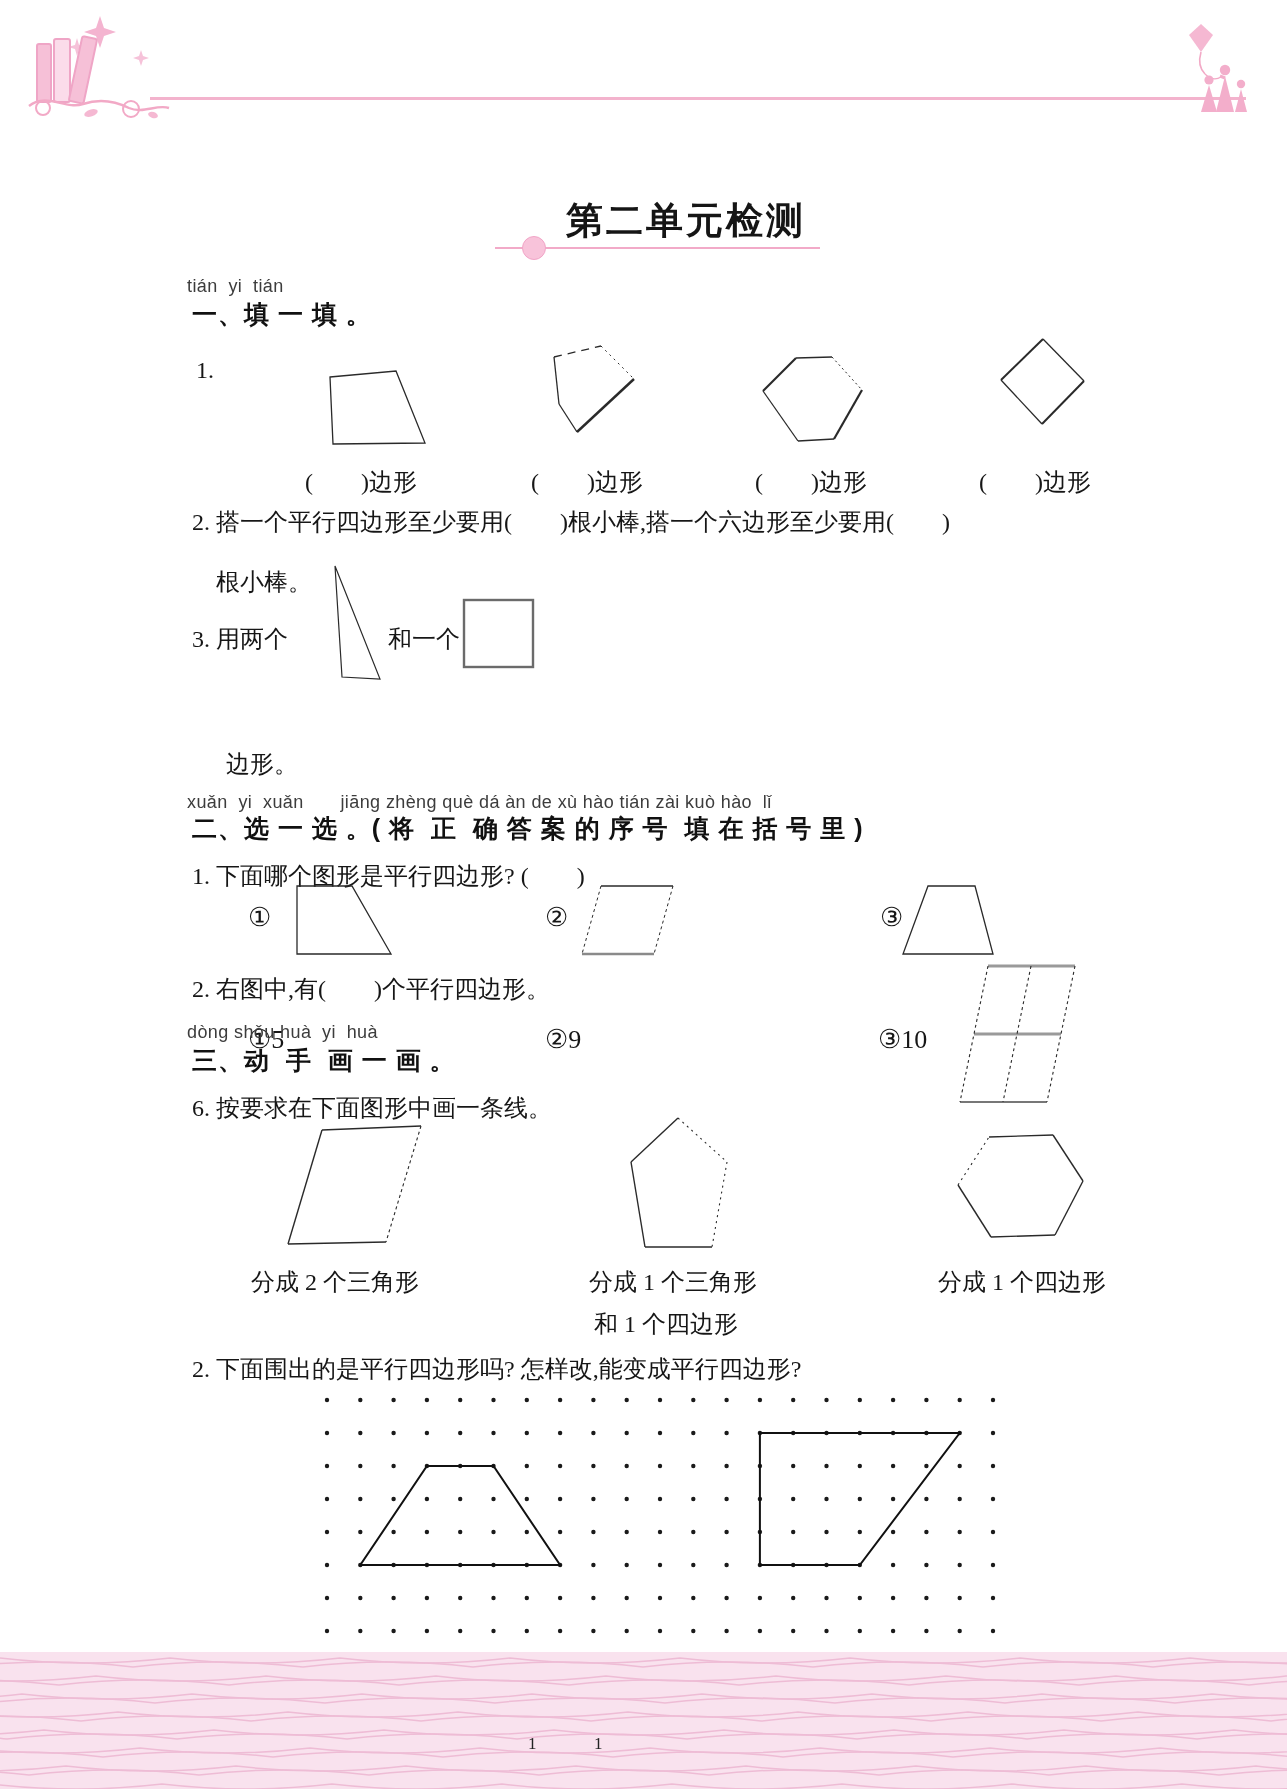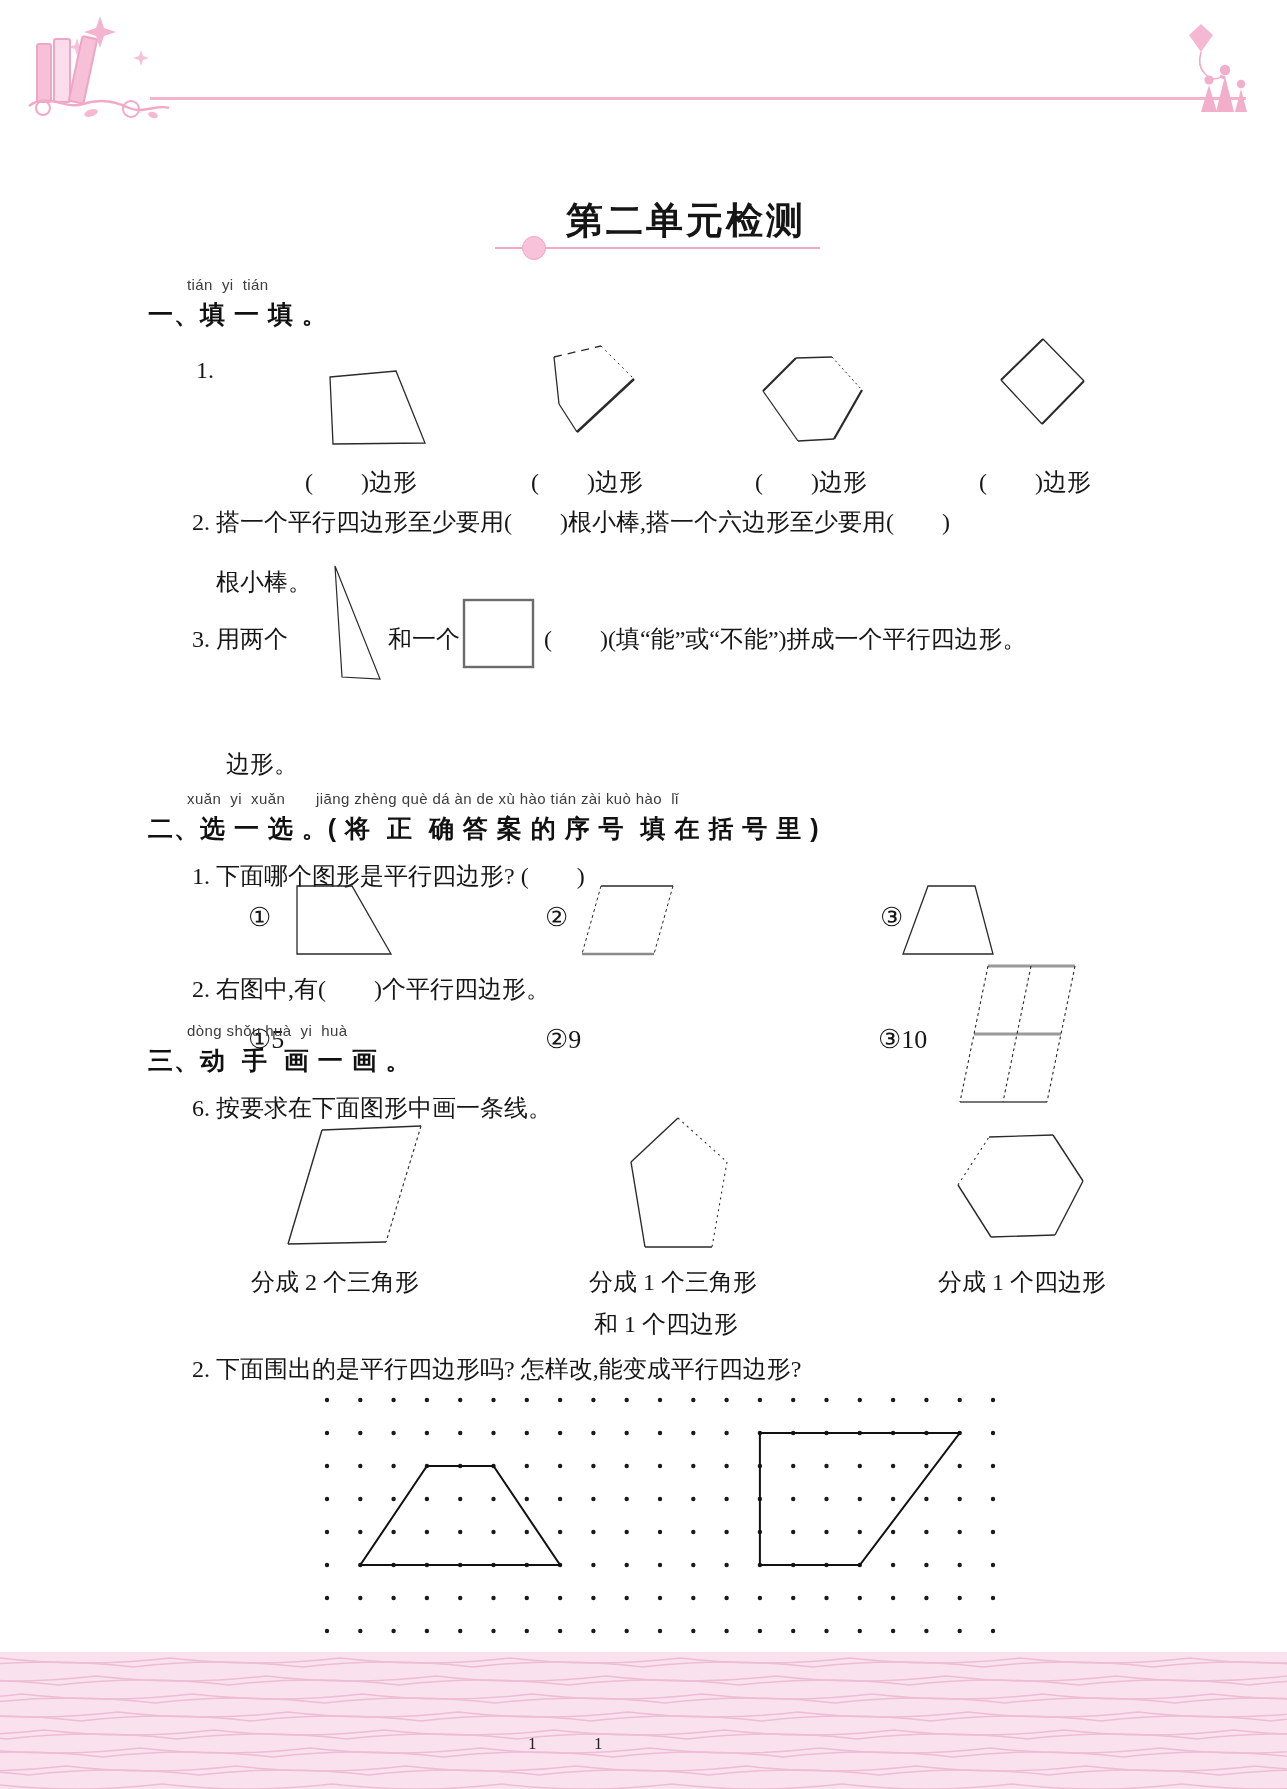--- a/index.html
+++ b/index.html
@@ -5,23 +5,23 @@
   html,body{margin:0;padding:0;background:#e8e8e8;}
   #canvas{
     position:relative;width:1287px;height:1789px;margin:0 auto;
     background:#ffffff;overflow:hidden;
     font-family:"Liberation Serif","DejaVu Serif",serif;color:#141414;padding-left:14px;
   }
   .t{position:absolute;white-space:pre;}
   .serif{font-family:"Liberation Serif","DejaVu Serif",serif;}
   .body24{font-size:24px;line-height:1.2;color:#161616;}
   .hd{font-family:"Liberation Sans","DejaVu Sans",sans-serif;font-weight:700;
-      font-size:25px;color:#111;letter-spacing:1px;}
+      font-size:25px;color:#111;letter-spacing:1px;margin-left:44px;}
   .pinyin{font-family:"Liberation Sans","DejaVu Sans",sans-serif;
-      font-size:15px;color:#3c3c3c;letter-spacing:.4px;}
+      font-size:18px;color:#3c3c3c;letter-spacing:.4px;}
   .digit{font-size:26px;color:#161616;}
   .pagetitle{font-size:37px;font-weight:700;letter-spacing:3px;color:#151515;}
   svg{position:absolute;display:block;}
   .hline{position:absolute;background:#f3b3cd;}
 </style>
 </head>
 <body>
 
 <div id="canvas">
 
@@ -104,21 +104,20 @@
   <div class="t body24" style="left:216px;top:568px">根小棒。</div>
 
   <div class="t body24" style="left:192px;top:625px">3. 用两个</div>
   <svg style="left:328px;top:558px" width="58" height="126" viewBox="328 558 58 126">
     <polygon points="335,566 342,677 380,679" fill="none" stroke="#2a2a2a" stroke-width="1.2"></polygon>
   </svg>
   <div class="t body24" style="left:388px;top:625px">和一个</div>
   <svg style="left:460px;top:596px" width="78" height="76" viewBox="460 596 78 76">
     <rect x="464" y="600" width="69" height="67" fill="none" stroke="#6b6b6b" stroke-width="2.4"></rect>
   </svg>
-  <div class="t body24" style="left:544px;top:625px">(　　)(填“能”或“不能”)拼成一个平行四边形。</div>
 
   <div class="t body24" style="left:226px;top:750px">边形。</div>
 
   <div class="t hd" style="left:148px;top:812px">二、选 一 选 。( 将  正  确 答 案 的 序 号  填 在 括 号 里 )</div>
   <div class="t pinyin" style="left:187px;top:790px">xuǎn  yi  xuǎn　　jiāng zhèng què dá àn de xù hào tián zài kuò hào  lǐ</div>
 
   <div class="t body24" style="left:192px;top:862px">1. 下面哪个图形是平行四边形? (　　)</div>
 
   <div class="t digit" style="left:248px;top:902px">①</div>
   <div class="t digit" style="left:545px;top:902px">②</div>

